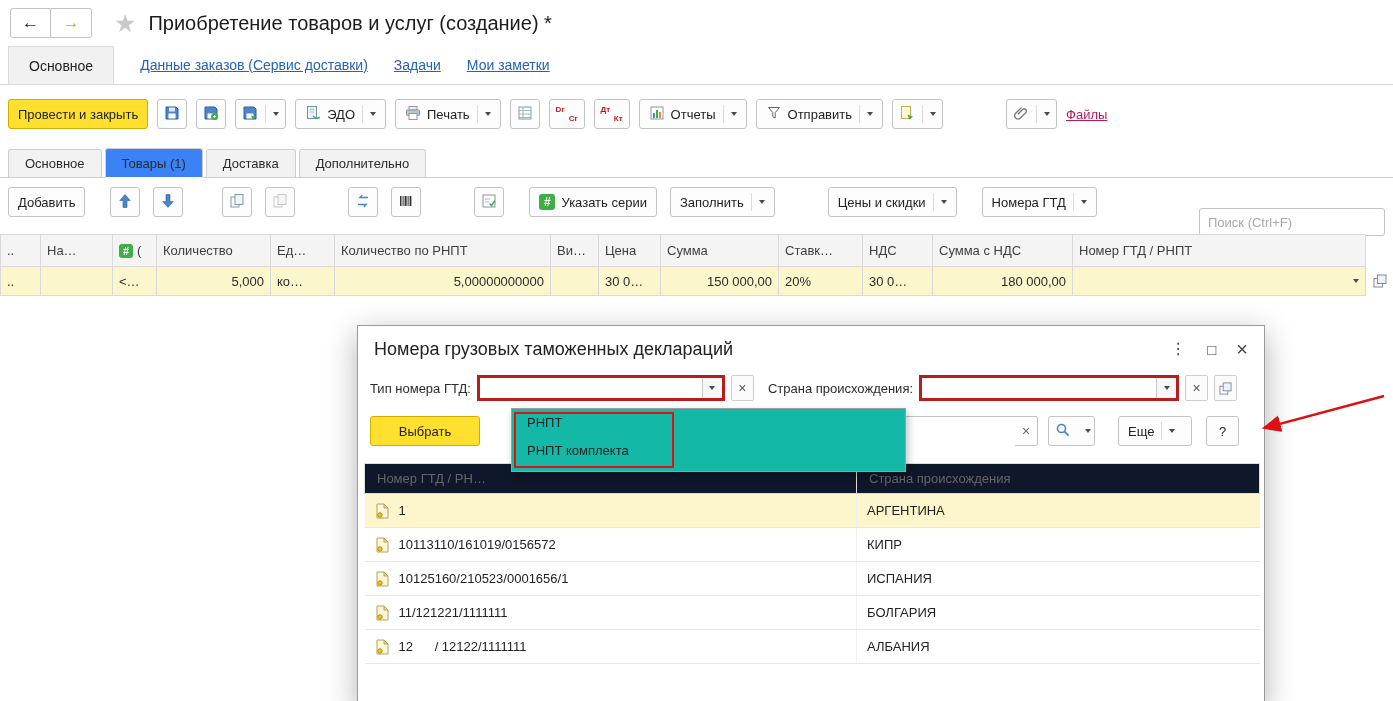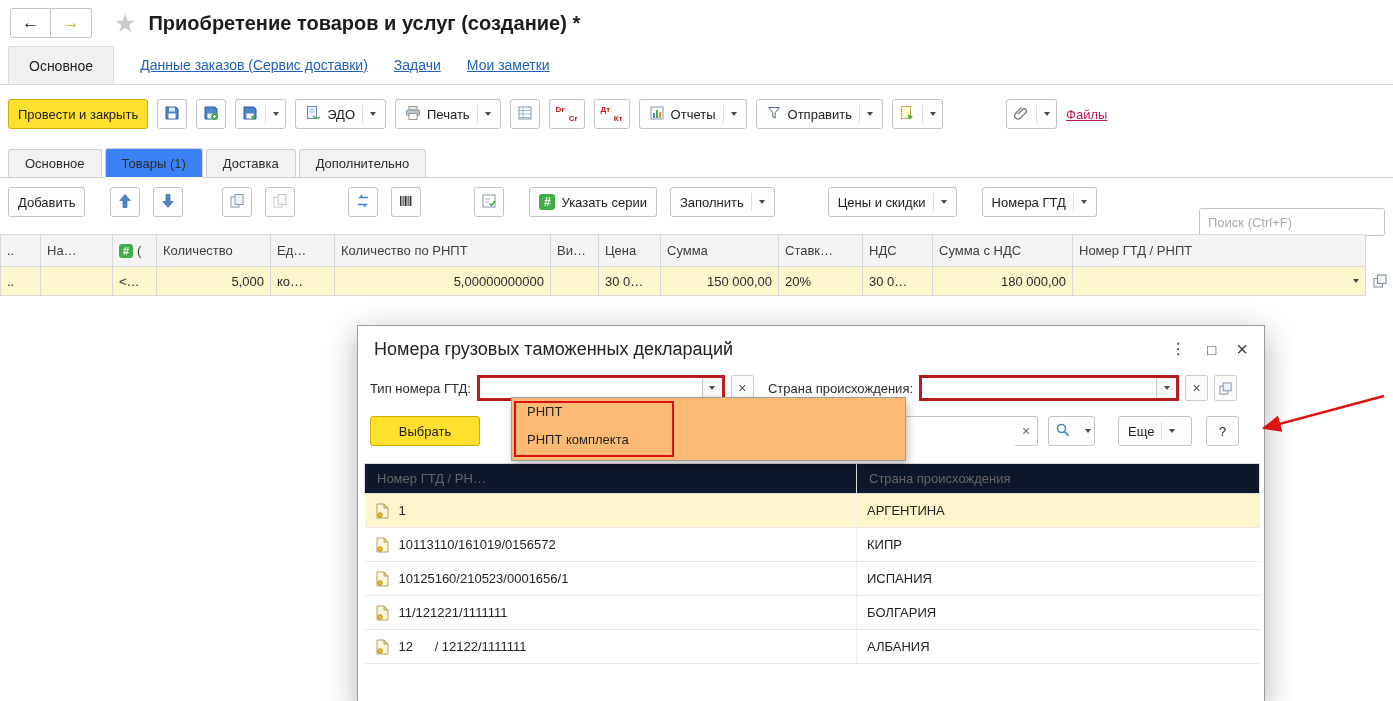--- a/index.html
+++ b/index.html
@@ -9,21 +9,21 @@
   button { font:inherit; cursor:pointer; color:#222; }
   input { font:inherit; outline:none;margin-top:40px; }
 
   
   .top-header { position:absolute; left:0; top:0; right:0; height:46px; display:flex; align-items:center; padding-left:10px; }
   .nav-group { display:flex; }
   .nav-btn { width:41px; height:30px; background:#fff; border:1px solid #c3c3c3; display:flex; align-items:center; justify-content:center; font-size:17px; }
   .nav-btn.back { border-radius:3px 0 0 3px; color:#222; }
   .nav-btn.fwd  { border-radius:0 3px 3px 0; border-left:none; color:#cfa21b; }
   .fav-star { font-size:25px; color:#c9c9c9; margin:0 12px 0 22px; cursor:pointer; }
-  .page-title { font-size:20px; font-weight:700; color:#1c1c1c; white-space:nowrap; }
+  .page-title { font-size:20px; font-weight:400; color:#1c1c1c; white-space:nowrap; }
 
   
   .section-tabs { position:absolute; left:0; top:46px; right:0; height:39px; border-bottom:1px solid #d9d9d9; display:flex; align-items:stretch; padding-left:8px; font-size:14px; }
   .section-tab { display:flex; align-items:center; padding:0 20px; background:#f1f1f1; border:1px solid #dcdcdc; border-bottom:none; color:#222; cursor:pointer; }
   .section-link { display:flex; align-items:center; margin-left:26px; color:#2263b8; text-decoration:underline; cursor:pointer; white-space:nowrap; }
 
   
   .main-toolbar { position:absolute; left:8px; top:98px; right:8px; height:32px; display:flex; align-items:center; gap:9px; }
   .tb-btn { display:inline-flex; align-items:center; gap:6px; height:30px; padding:0 9px; background:#fdfdfd; border:1px solid #c3c3c3; border-radius:3px; white-space:nowrap; }
   .tb-btn.icon-only { padding:0 6px; }
@@ -78,21 +78,21 @@
   .mini-btn { width:23px; height:26px; border:1px solid #cdcdcd; border-radius:2px; background:#fbfbfb; display:flex; align-items:center; justify-content:center; color:#555; font-size:14px; }
   .dlg-actions { position:absolute; left:12px; right:12px; top:90px; height:30px; z-index:2; }
   .btn-select { position:absolute; left:0; top:0; width:110px; justify-content:center; }
   .dlg-search { position:absolute; left:410px; top:0; width:258px; height:30px; border:1px solid #c3c3c3; border-radius:2px; background:#fff; display:flex; align-items:center; }
   .dlg-search input { border:none; flex:1; min-width:0; padding:0 6px; }
   .dlg-search .clr { border:none; background:none; color:#666; font-size:14px; width:22px; cursor:pointer; }
   .btn-mag { position:absolute; left:678px; top:0; width:47px; }
   .btn-more { position:absolute; left:748px; top:0; width:74px; }
   .btn-help { position:absolute; left:836px; top:0; width:33px; justify-content:center; }
 
-  .dropdown-panel { position:absolute; left:153px; top:71px; width:395px; height:64px; background:#fdba74; border:1px solid #9e9e9e; box-shadow:2px 4px 8px rgba(0,0,0,.25); z-index:5; }
+  .dropdown-panel { position:absolute; left:153px; top:82px; width:395px; height:64px; background:#14b8a6; border:1px solid #9e9e9e; box-shadow:2px 4px 8px rgba(0,0,0,.25); z-index:5; }
   .dd-item { height:28px; line-height:28px; padding-left:15px; cursor:pointer; color:#222; }
   .red-box { position:absolute; left:2px; top:3px; width:160px; height:56px; border:2px solid #dd1111; pointer-events:none; }
 
   .dlg-table { position:absolute; left:6px; top:137px; width:896px; border-collapse:collapse; table-layout:fixed; z-index:1; }
   .dlg-table th { height:30px; background:#0f172a; border:1px solid #dcdcdc; font-weight:400; text-align:left; padding:0 12px; color:#666; white-space:nowrap; overflow:hidden; }
   .dlg-table td { height:34px; border-bottom:1px solid #e7e7e7; padding:0 10px; white-space:pre; overflow:hidden; color:#222; }
   .dlg-table td:first-child { border-right:1px solid #f0f0f0; }
   .dlg-table tr.sel td { background:#fdf6cc; }
   .cellflex { display:flex; align-items:center; gap:9px; }
   .doc-ico { display:inline-flex; width:15px; height:16px; flex:0 0 15px; }

